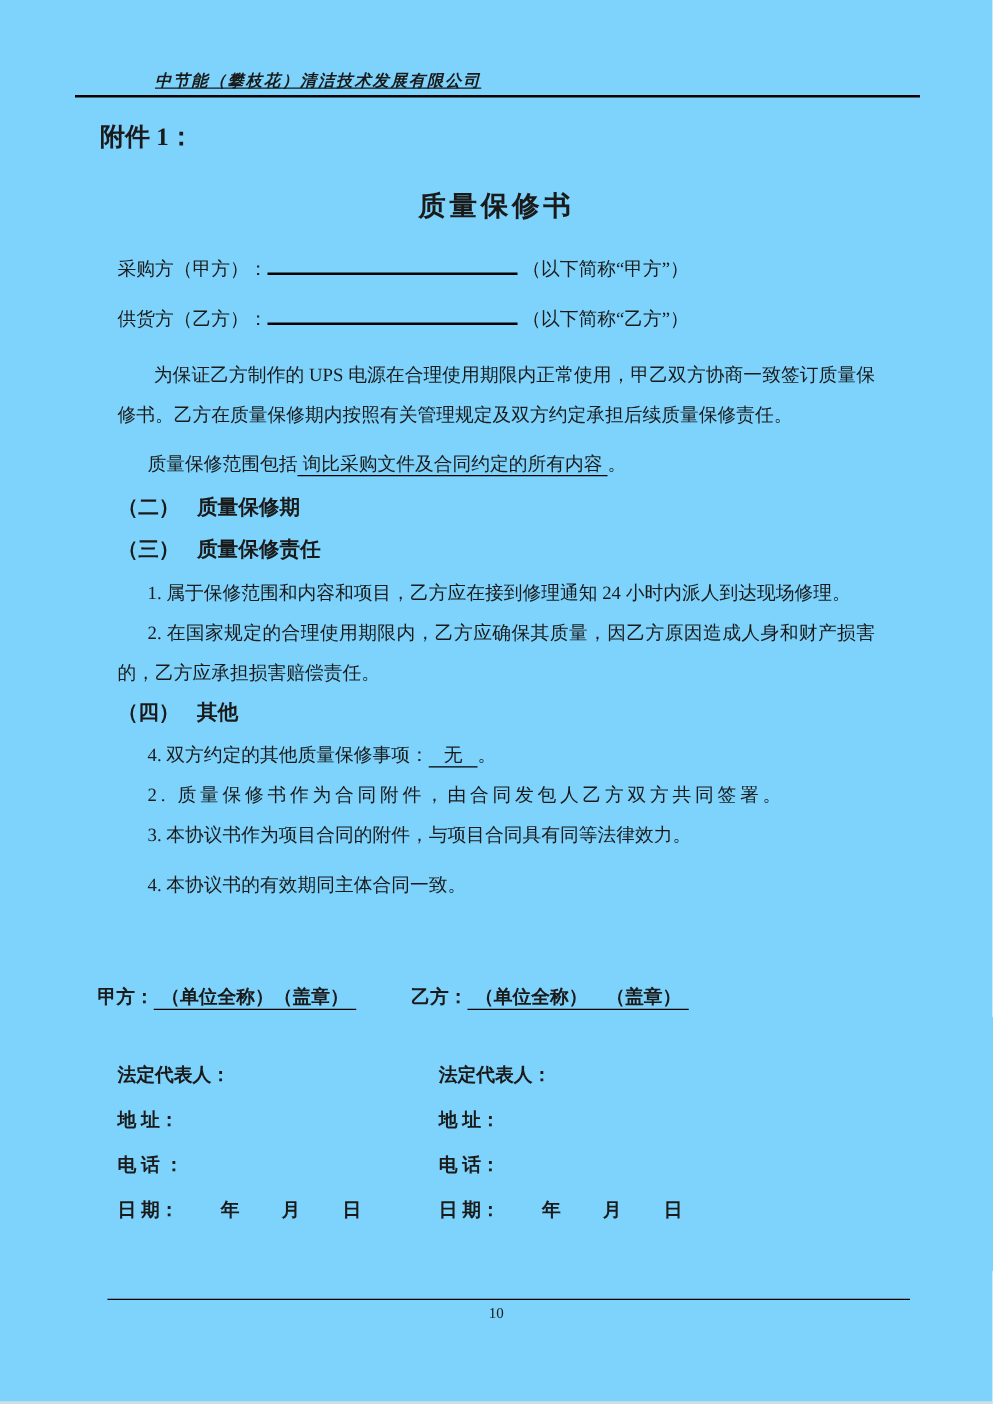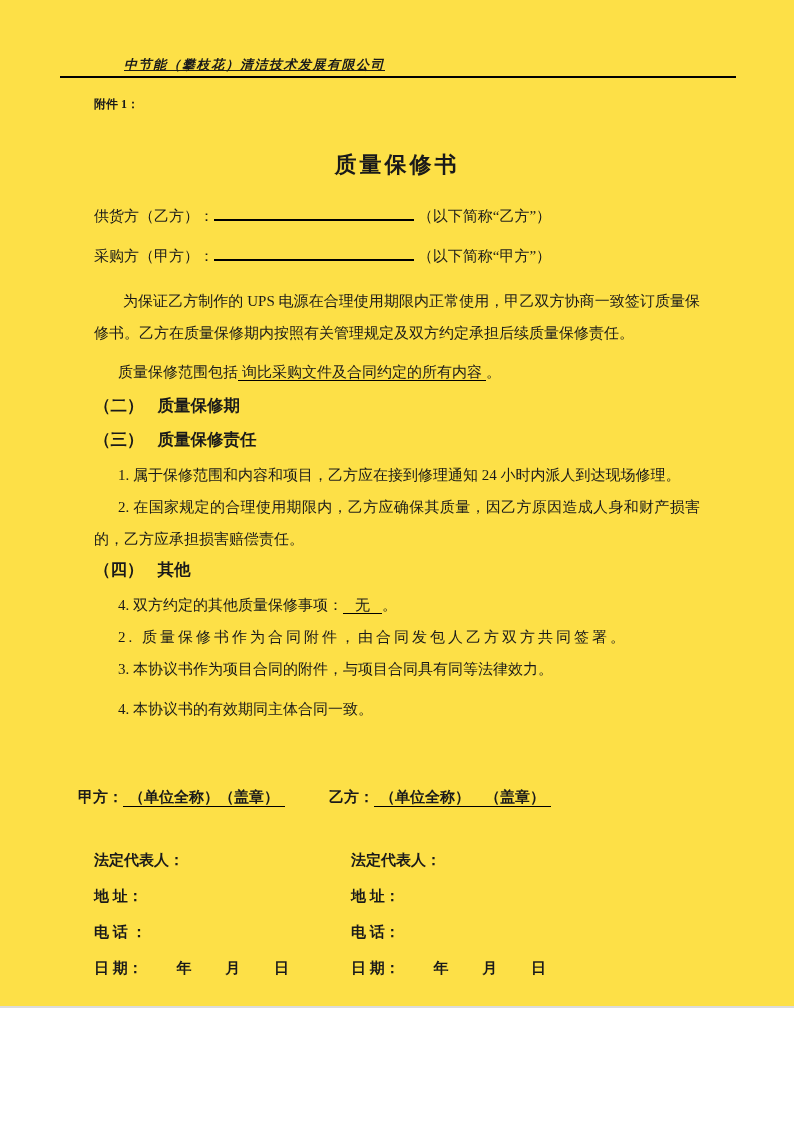--- a/index.html
+++ b/index.html
@@ -1,21 +1,21 @@
 <!DOCTYPE html>
 <html><head>
 <meta charset="utf-8">
 <style>
   * { margin:0; padding:0; box-sizing:border-box; }
   html,body { background:#fff; }
   .page {
     position:relative;
-    width:794px; height:1008px;
+    width:794px; height:1123px;
     margin:0 auto;
-    background:#fde047;
+    background:#7dd3fc;
     color:#1a1a1a;
     font-family:"Liberation Serif","DejaVu Serif",serif;
     font-size:15px;
     overflow:hidden;
   }
   
   .header {
     position:absolute; top:56px; left:60px; right:58px;
     border-bottom:2px solid #000;
     padding-bottom:2px;
@@ -24,22 +24,22 @@
     display:inline-block;
     margin-left:64px;
     font-size:13px;
     font-weight:bold;
     font-style:italic;
     letter-spacing:1.5px;
     text-decoration:underline;
   }
   
   .attachment {
-    position:absolute; top:96px; left:94px;
-    font-weight:bold; font-size:12px;
+    position:absolute; top:96px; left:80px;
+    font-weight:bold; font-size:20px;
   }
   .title {
     position:absolute; top:150px; left:0; width:100%;
     text-align:center;
     font-size:22px; font-weight:bold; letter-spacing:3px;
   }
   
   .body {
     position:absolute; top:205px; left:94px; width:606px;
     line-height:22px;
@@ -122,27 +122,27 @@
     <span class="company">中节能（攀枝花）清洁技术发展有限公司</span>
   </div>
 
   <div class="attachment">附件 1：</div>
 
   <div class="title">质量保修书</div>
 
   <div class="body">
 
     <div class="party-line">
+      <span>采购方（甲方）：</span><span class="blank-line"></span>
+      <span>（以下简称“甲方”）</span>
+    </div>
+
+    <div class="party-line">
       <span>供货方（乙方）：</span><span class="blank-line"></span>
       <span>（以下简称“乙方”）</span>
-    </div>
-
-    <div class="party-line">
-      <span>采购方（甲方）：</span><span class="blank-line"></span>
-      <span>（以下简称“甲方”）</span>
     </div>
 
     <div class="intro">为保证乙方制作的 UPS 电源在合理使用期限内正常使用，甲乙双方协商一致签订质量保修书。乙方在质量保修期内按照有关管理规定及双方约定承担后续质量保修责任。</div>
 
     <div class="sec-body">
       <span>质量保修范围包括</span><span class="ublank">询比采购文件及合同约定的所有内容</span><span>。</span>
     </div>
 
     <div class="sec-heading">
       <span>（二）</span><span class="ht">质量保修期</span>

